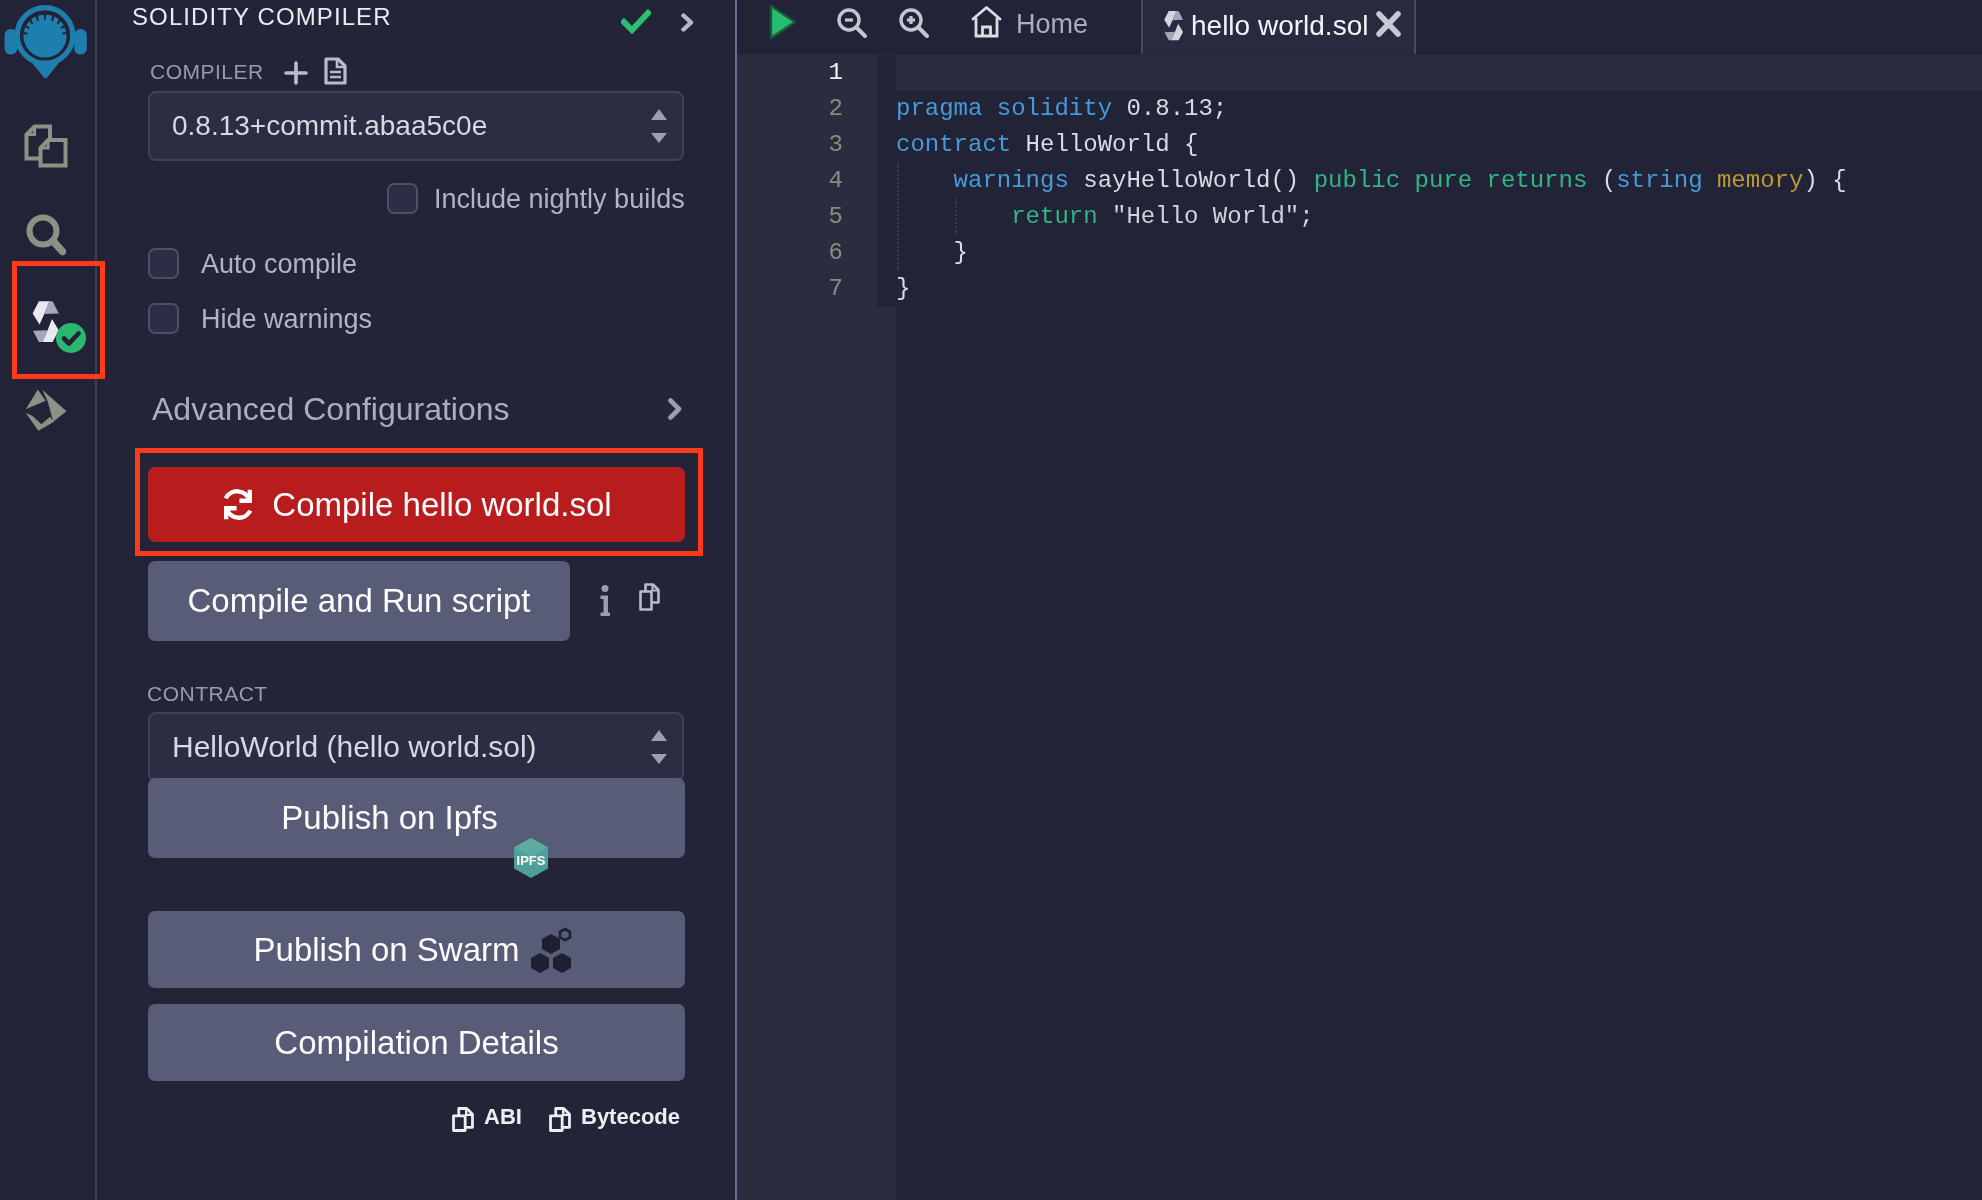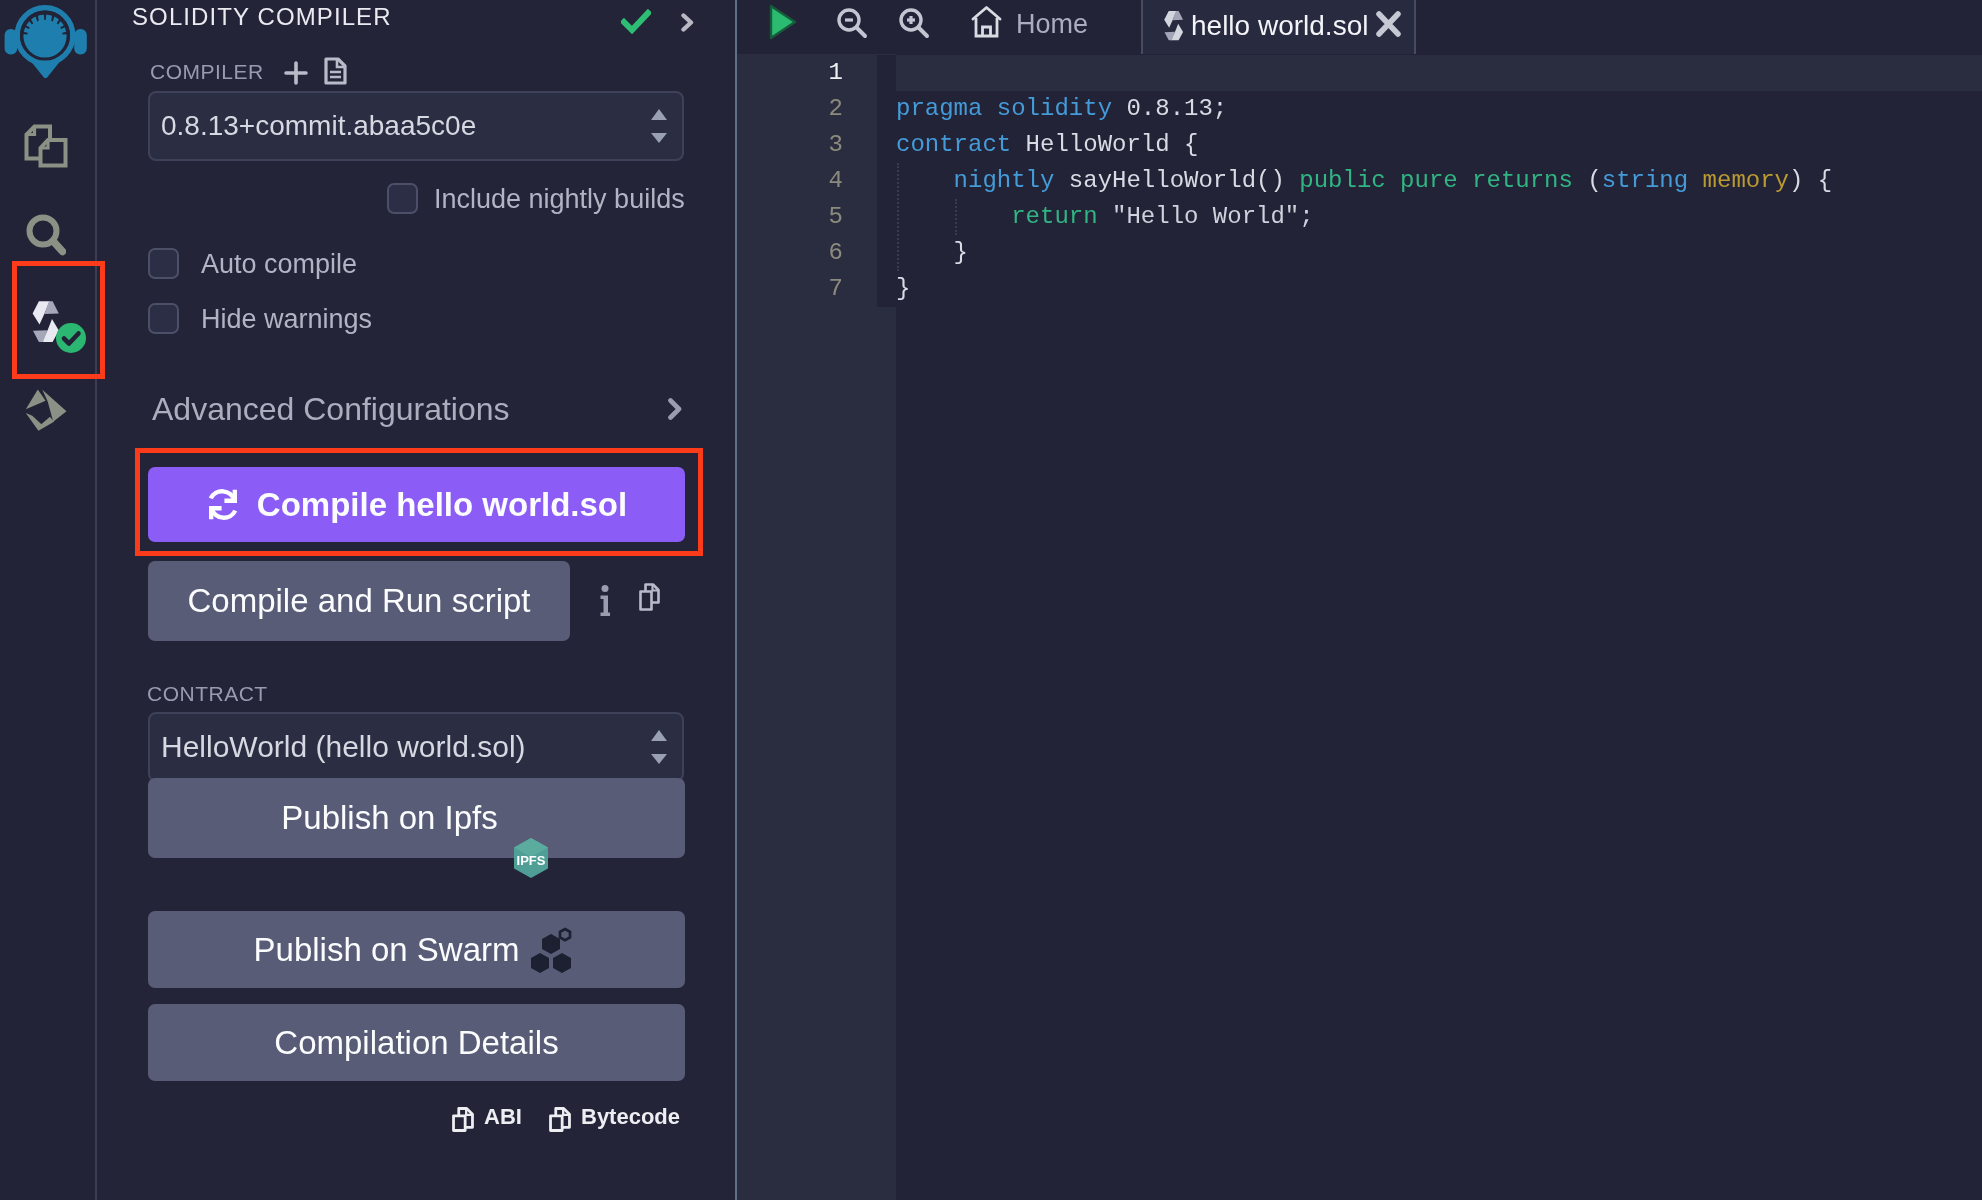--- a/index.html
+++ b/index.html
@@ -5,21 +5,21 @@
 * { margin:0; padding:0; box-sizing:border-box; }
 html,body { width:1982px; height:1200px; background:#222336; font-family:"Liberation Sans",sans-serif; overflow:hidden; position:relative; }
 .abs { position:absolute; }
 svg { display:block; }
 
 #iconbar { left:0; top:0; width:97px; height:1200px; background:#222336; border-right:2px solid #3a3e52; }
 
 #panel { left:97px; top:0; width:638px; height:1200px; background:#232438; }
 .ptitle { left:35px; top:3px; font-size:24px; color:#e9ebf1; letter-spacing:1.1px; }
 .lbl { font-size:21px; color:#989bb0; letter-spacing:0.5px; }
-.select { left:51px; width:536px; height:70px; background:#2b2d42; border:2px solid #3e415a; border-radius:8px; color:#d6d8e2; font-size:30px; line-height:66px; padding-left:11px; }
+.select { left:51px; width:536px; height:70px; background:#2b2d42; border:2px solid #3e415a; border-radius:8px; color:#d6d8e2; font-size:30px; line-height:66px; padding-left:22px; }
 .cbox { width:31px; height:31px; background:#2b2e44; border:2px solid #4b4f68; border-radius:7px; }
 .clabel { font-size:27px; color:#b2b4c4; }
 .btn { left:51px; width:537px; border-radius:7px; color:#fbfcfe; font-size:33px; text-align:center; }
 .btn.gray { background:#595c76; }
 .redbox { border:5px solid #fb3b1a; }
 
 #split { left:735px; top:0; width:2px; height:1200px; background:#61708a; }
 #editor { left:737px; top:0; width:1245px; height:1200px; background:#222336; }
 #gutter { left:0; top:54px; width:159px; height:1146px; background:#2a2c3f; }
 #gstrip { left:140px; top:55px; width:19px; height:252px; background:#222336; }
@@ -62,21 +62,21 @@
   <div class="abs clabel" style="left:337px;top:184px;">Include nightly builds</div>
   <div class="abs cbox" style="left:51px;top:248px;"></div>
   <div class="abs clabel" style="left:104px;top:249px;">Auto compile</div>
   <div class="abs cbox" style="left:51px;top:303px;"></div>
   <div class="abs clabel" style="left:104px;top:304px;">Hide warnings</div>
   <div class="abs" style="left:55px;top:391px;font-size:32px;color:#acaebd;">Advanced Configurations</div>
   <svg class="abs" style="left:571px;top:398px;" width="14" height="22" viewBox="0 0 14 22">
       <path d="M2.5 2.5 L11 11 L2.5 19.5" fill="none" stroke="#9a9db0" stroke-width="4.6" stroke-linecap="round" stroke-linejoin="round"></path>
     </svg>
   <div class="abs redbox" style="left:38px;top:448px;width:568px;height:108px;"></div>
-  <div class="abs btn" style="top:467px;height:75px;background:#8b5cf6;display:flex;align-items:center;justify-content:center;gap:17px;font-weight:bold;">
+  <div class="abs btn" style="top:467px;height:75px;background:#b91c1c;display:flex;align-items:center;justify-content:center;gap:17px;">
       <svg width="34" height="37" viewBox="0 0 36 37">
         <path d="M30 14 A 13.5 13.5 0 0 0 5 12" fill="none" stroke="#ffffff" stroke-width="4.6"></path>
         <path d="M6 23 A 13.5 13.5 0 0 0 31 25" fill="none" stroke="#ffffff" stroke-width="4.6"></path>
         <path d="M30.5 3 L30.5 14.5 L19.5 14.5" fill="none" stroke="#ffffff" stroke-width="4.6"></path>
         <path d="M5.5 34 L5.5 22.5 L16.5 22.5" fill="none" stroke="#ffffff" stroke-width="4.6"></path>
       </svg>
       <span>Compile hello world.sol</span>
     </div>
   <div class="abs btn gray" style="top:561px;height:80px;line-height:80px;width:422px;">Compile and Run script</div>
   <svg class="abs" style="left:500px;top:585px;" width="16" height="31" viewBox="0 0 16 31">
@@ -223,17 +223,17 @@
   <div class="abs mono lnum act" style="top:55px;">1</div>
   <div class="abs mono lnum" style="top:91px;">2</div>
   <div class="abs mono lnum" style="top:127px;">3</div>
   <div class="abs mono lnum" style="top:163px;">4</div>
   <div class="abs mono lnum" style="top:199px;">5</div>
   <div class="abs mono lnum" style="top:235px;">6</div>
   <div class="abs mono lnum" style="top:271px;">7</div>
 
   <div class="abs mono cl" style="top:91px;"><span class="c-kw">pragma solidity</span><span class="c-wht"> 0.8.13;</span></div>
   <div class="abs mono cl" style="top:127px;"><span class="c-kw">contract</span><span class="c-wht"> HelloWorld {</span></div>
-  <div class="abs mono cl" style="top:163px;"><span class="c-wht">    </span><span class="c-kw">nightly</span><span class="c-wht"> sayHelloWorld() </span><span class="c-grn">public pure returns</span><span class="c-wht"> (</span><span class="c-kw">string</span><span class="c-wht"> </span><span class="c-gold">memory</span><span class="c-wht">) {</span></div>
+  <div class="abs mono cl" style="top:163px;"><span class="c-wht">    </span><span class="c-kw">warnings</span><span class="c-wht"> sayHelloWorld() </span><span class="c-grn">public pure returns</span><span class="c-wht"> (</span><span class="c-kw">string</span><span class="c-wht"> </span><span class="c-gold">memory</span><span class="c-wht">) {</span></div>
   <div class="abs mono cl" style="top:199px;"><span class="c-wht">        </span><span class="c-grn">return</span><span class="c-str"> "Hello World";</span></div>
   <div class="abs mono cl c-wht" style="top:235px;">    }</div>
   <div class="abs mono cl c-wht" style="top:271px;">}</div>
 </div>
 
 </body></html>

